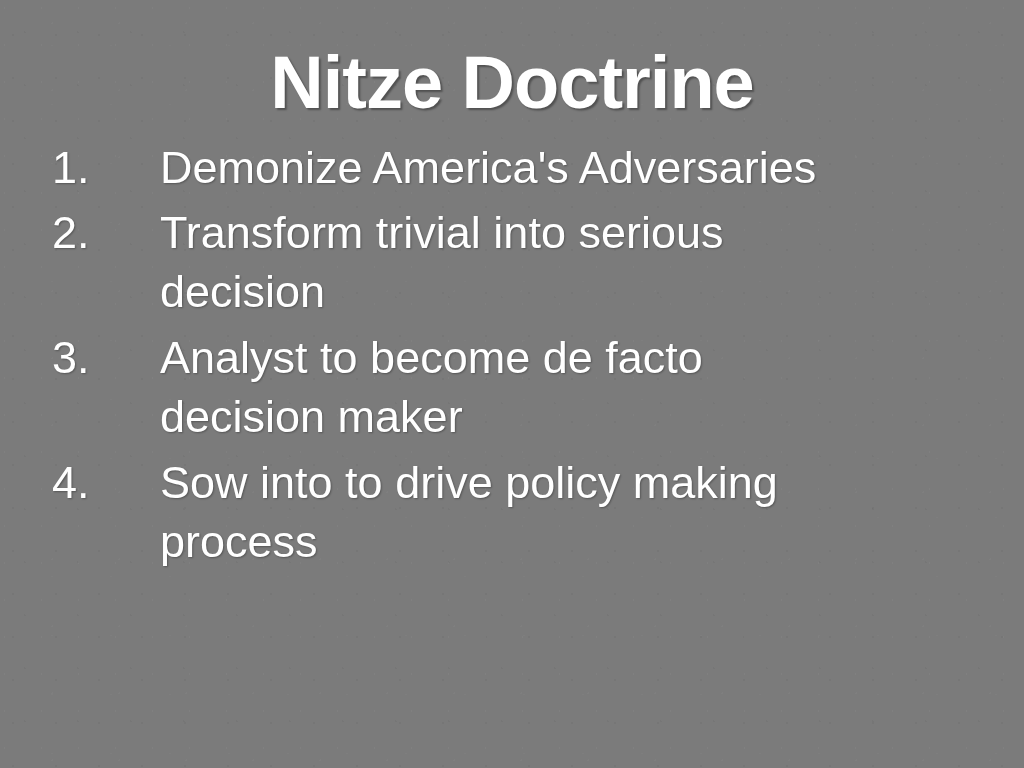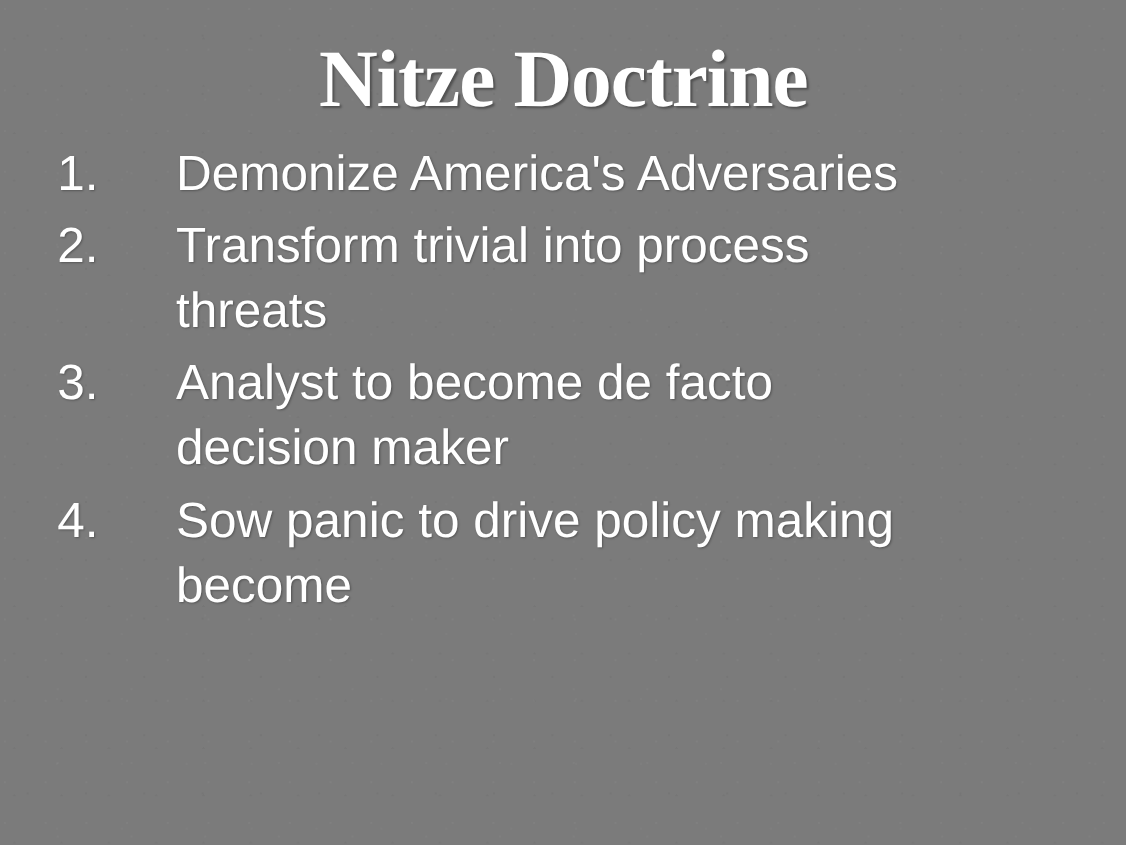--- a/index.html
+++ b/index.html
@@ -22,25 +22,25 @@
     background-image:
       radial-gradient(circle at 12% 22%, rgba(255,255,255,0.035) 0 1px, transparent 1px),
       radial-gradient(circle at 47% 61%, rgba(0,0,0,0.045) 0 1px, transparent 1px),
       radial-gradient(circle at 78% 35%, rgba(255,255,255,0.03) 0 1px, transparent 1px),
       radial-gradient(circle at 30% 82%, rgba(0,0,0,0.04) 0 1px, transparent 1px),
       radial-gradient(circle at 88% 77%, rgba(255,255,255,0.025) 0 1px, transparent 1px);
     background-size: 37px 37px, 53px 53px, 67px 67px, 43px 43px, 59px 59px;
     overflow: hidden;
   }
   .slide-title {
-    margin: 6px;
+    margin: 16px;
     padding: 28px 0 0 0;
     text-align: center;
     color: #ffffff;
-    font-family: Liberation Serif, serif;
+    font-family: Liberation Sans, sans-serif;
     font-size: 74px;
     font-weight: bold;
     letter-spacing: -1px;
     line-height: 1.05;
     text-shadow: 2px 2px 2px rgba(0,0,0,0.35);
   }
   .slide-list {
     list-style: none;
     margin: 16px 0 0 0;
     padding: 0 40px 0 52px;
@@ -78,27 +78,27 @@
 
   <ol class="slide-list">
 
     <li class="list-item">
       <span class="item-number">1.</span>
       <span class="item-text">Demonize America's Adversaries</span>
     </li>
 
     <li class="list-item">
       <span class="item-number">2.</span>
-      <span class="item-text">Transform trivial into process threats</span>
+      <span class="item-text">Transform trivial into serious decision</span>
     </li>
 
     <li class="list-item">
       <span class="item-number">3.</span>
       <span class="item-text">Analyst to become de facto decision maker</span>
     </li>
 
     <li class="list-item">
       <span class="item-number">4.</span>
-      <span class="item-text">Sow panic to drive policy making become</span>
+      <span class="item-text">Sow into to drive policy making process</span>
     </li>
 
   </ol>
 </div>
 
 </body></html>

